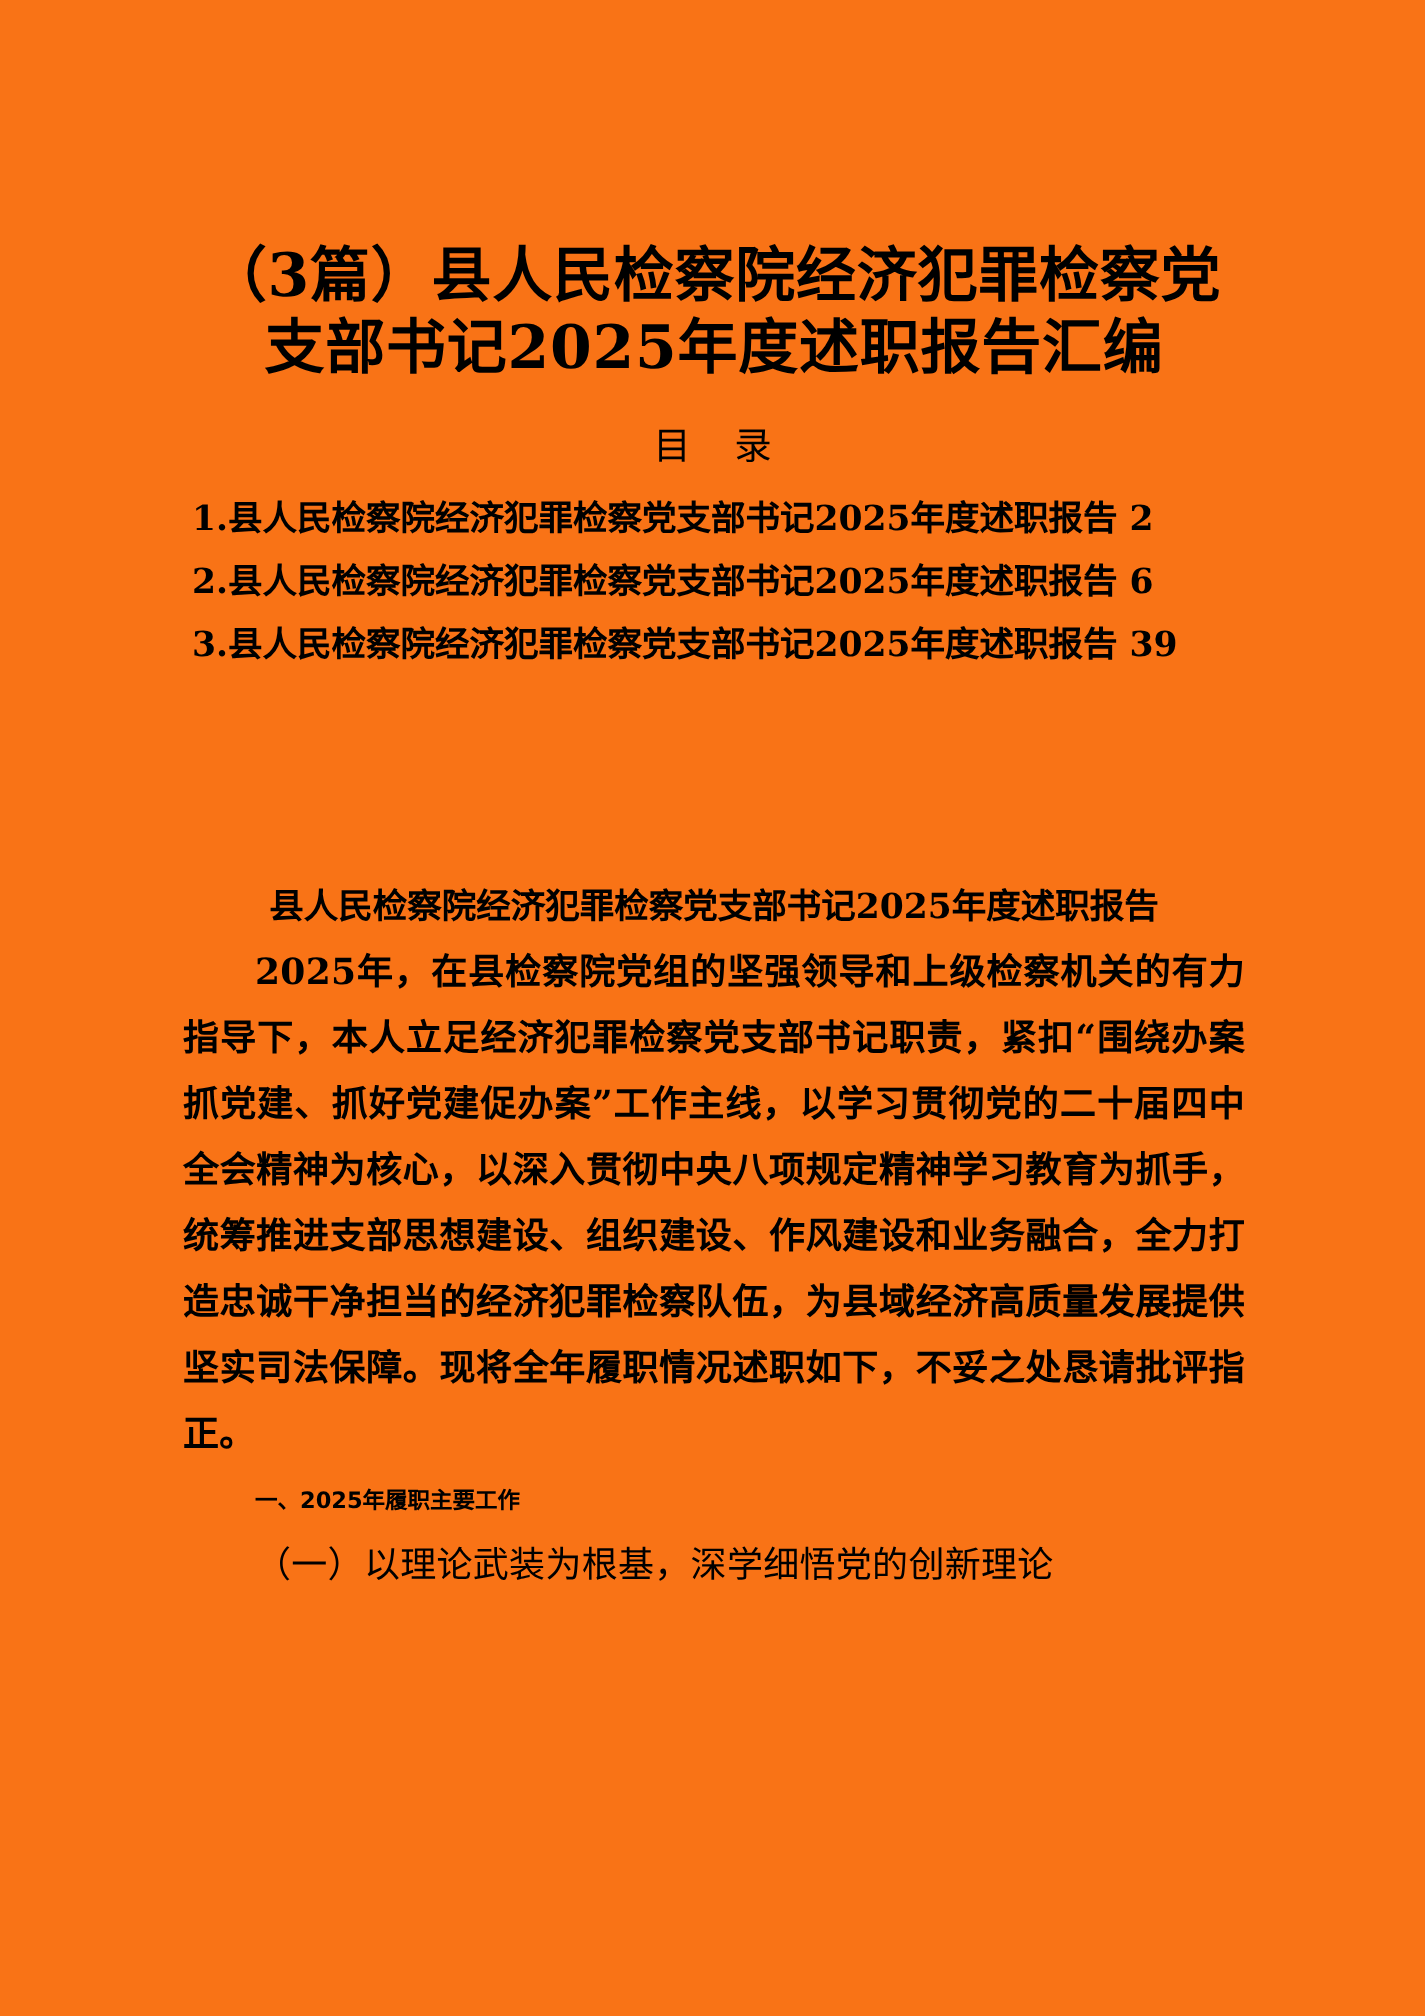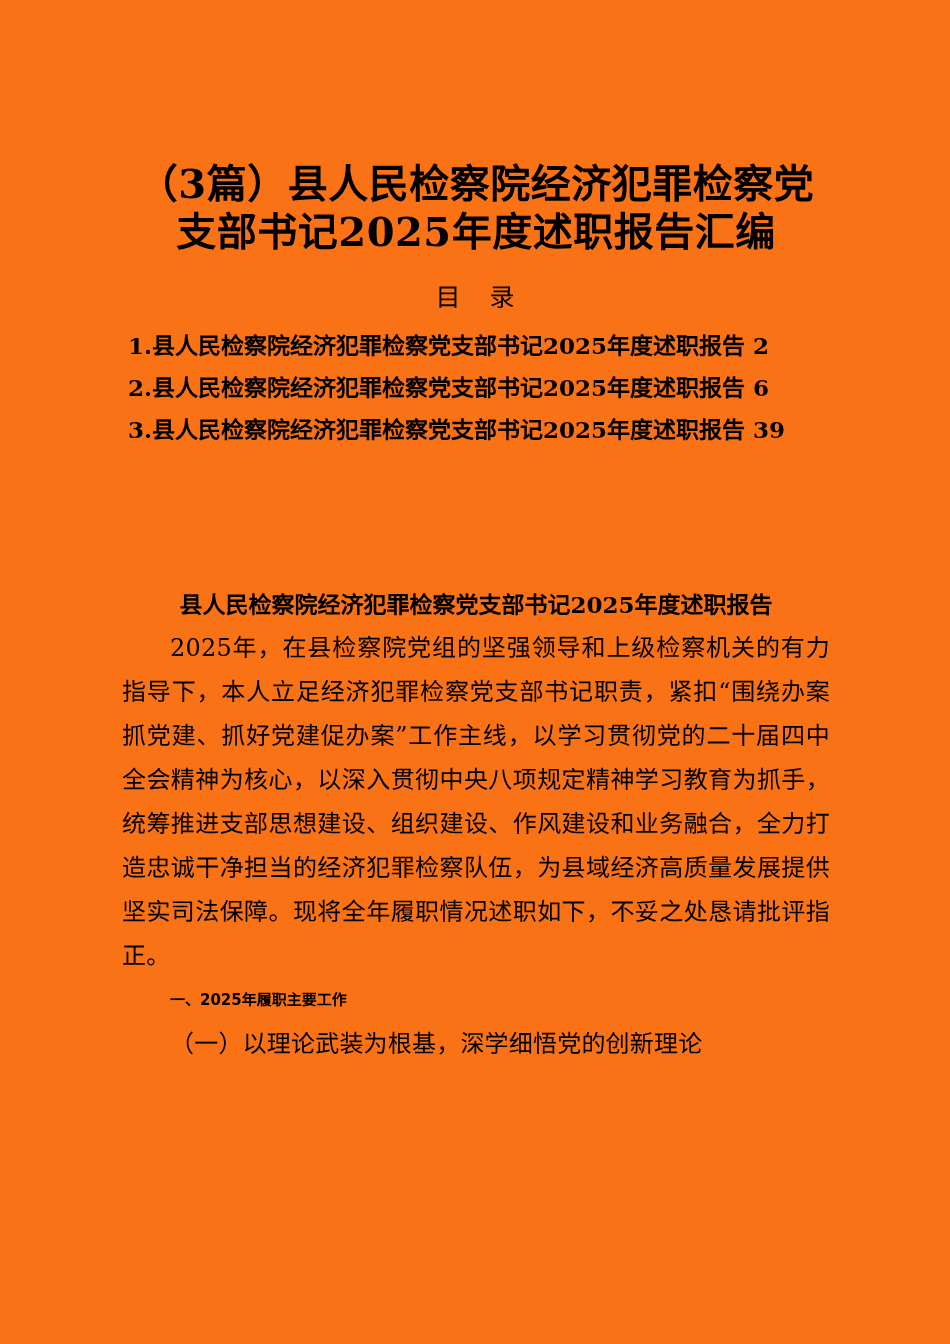--- a/index.html
+++ b/index.html
@@ -95,21 +95,21 @@
   
   .body-block {
     position: absolute;
     left: 122px;
     top: 626px;
     width: 708px;
   }
 
   .para {
     font-family: "DejaVu Serif", "Liberation Serif", serif;
-    font-weight: normal;
+    font-weight: bold;
     font-size: 24px;
     line-height: 44px;
     text-align: justify;
     text-justify: inter-ideograph;
     text-indent: 48px;
     letter-spacing: 0.2px;
     margin: 0;
   }
 
   

